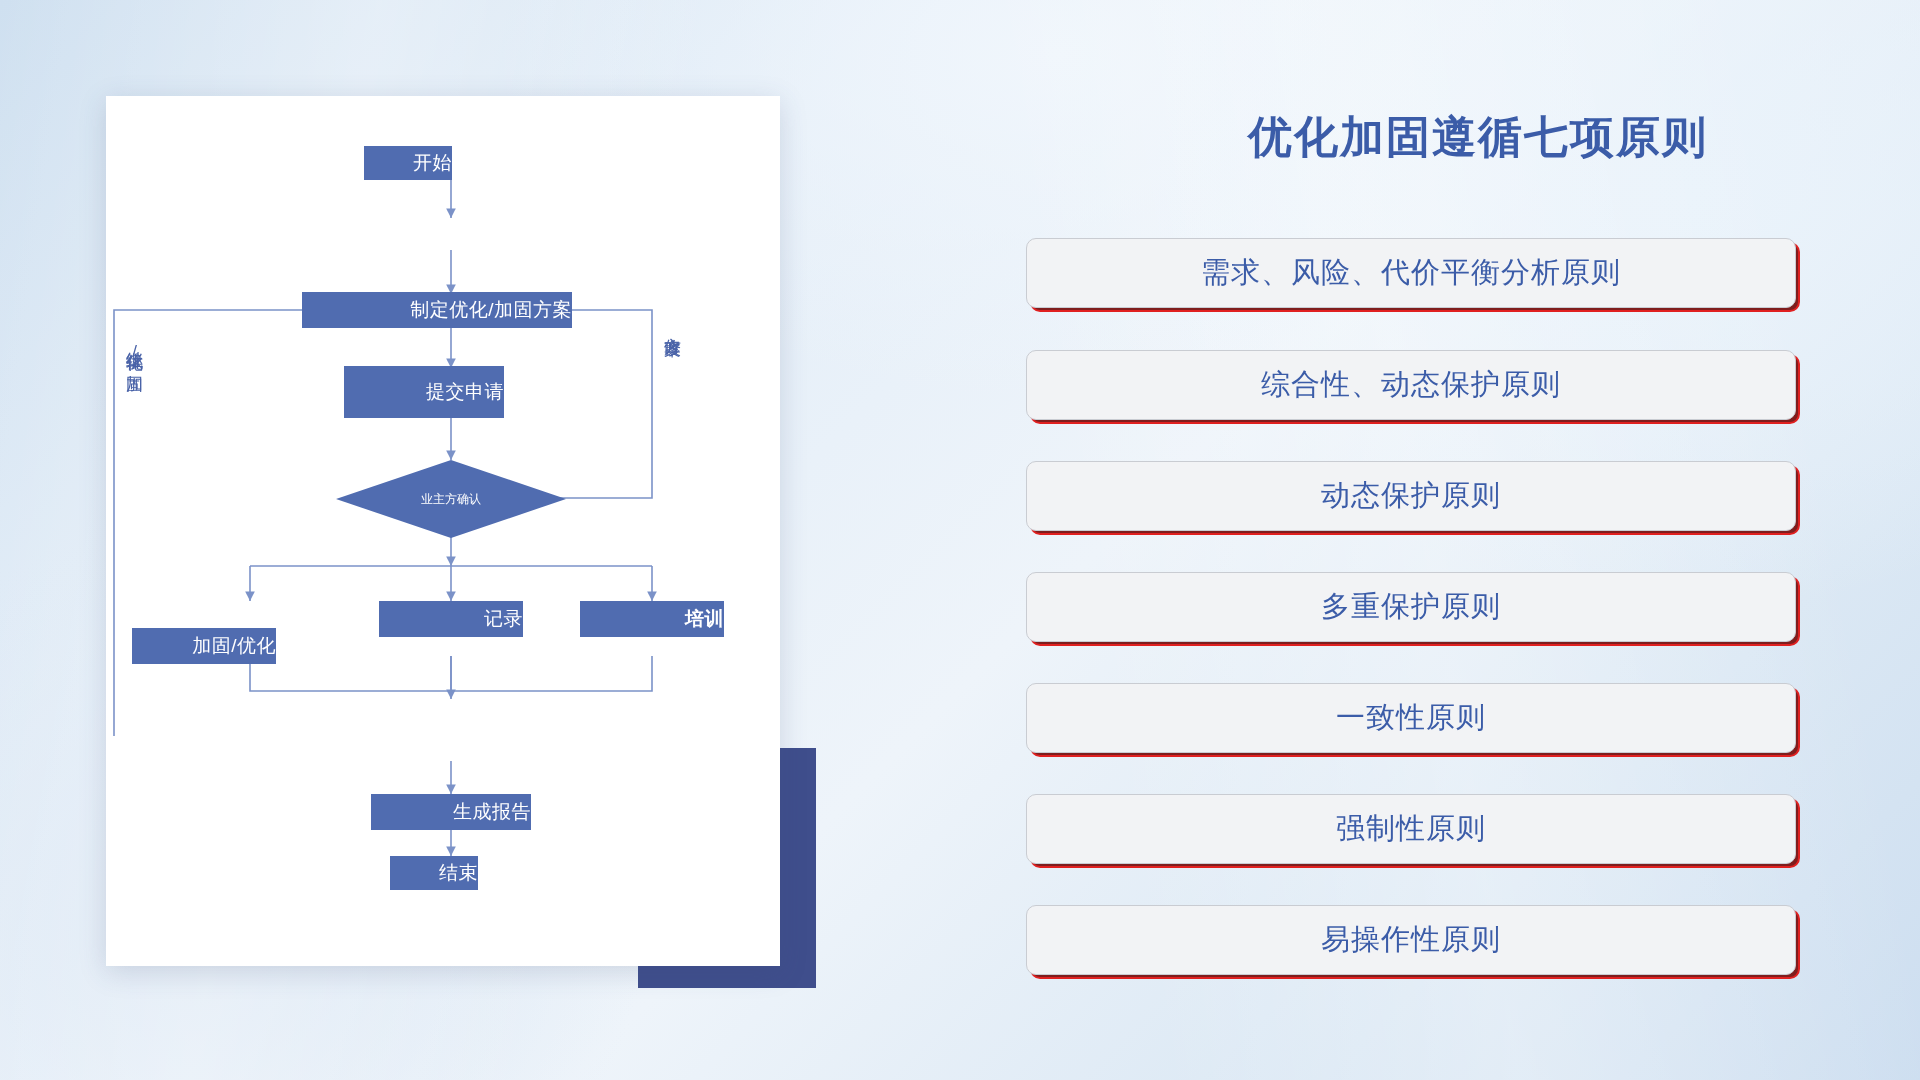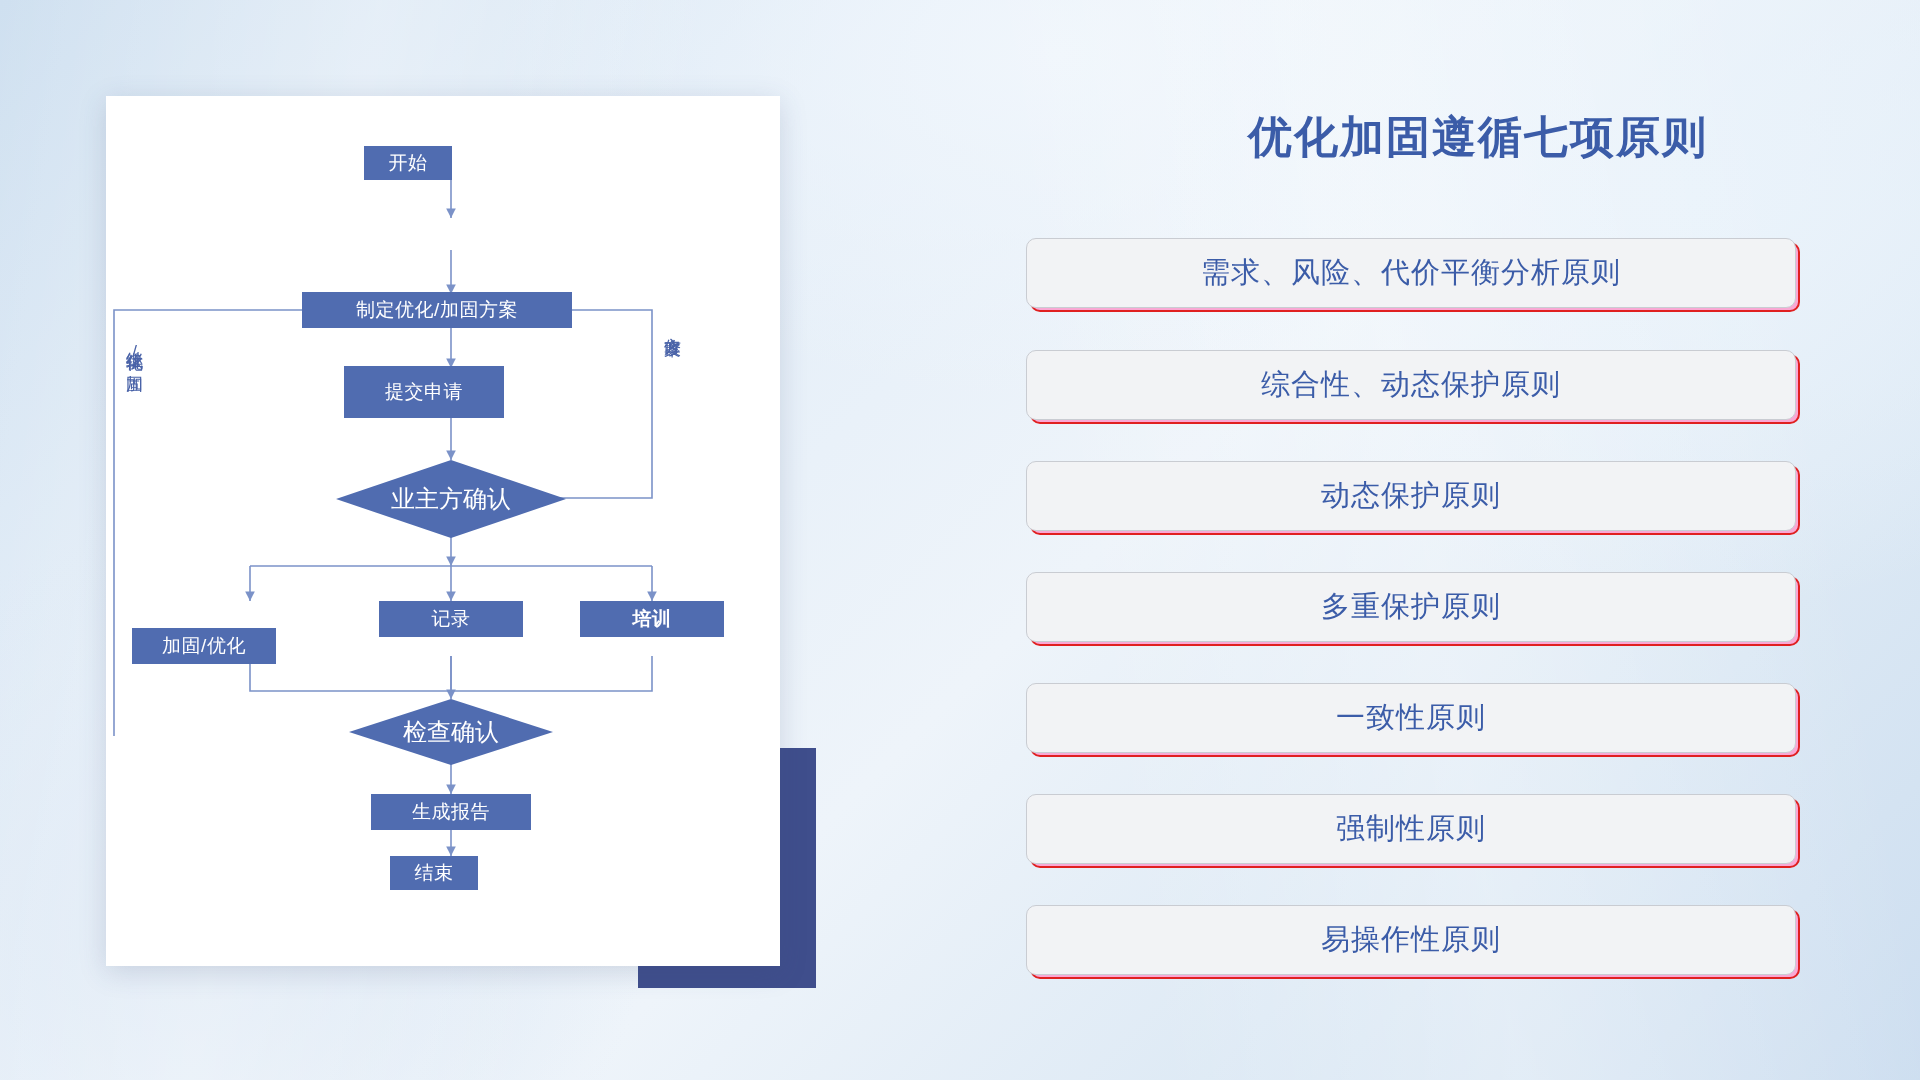--- a/index.html
+++ b/index.html
@@ -47,38 +47,38 @@
     box-shadow: 0 6px 26px rgba(60,80,120,0.18);
   }
 
   .node {
     position: absolute;
     background: #506cb0;
     color: #ffffff;
     font-size: 19px;
     display: flex;
     align-items: center;
-    justify-content: center;
+    justify-content: flex-end;
     letter-spacing: 0.5px;
     white-space: nowrap;
     box-sizing: border-box;
   }
   .diamond-wrap {
     position: absolute;
   }
   .diamond-wrap svg { display: block; }
   .diamond-label {
     position: absolute;
     left: 0; top: 0;
     width: 100%; height: 100%;
     display: flex;
     align-items: center;
     justify-content: center;
     color: #ffffff;
-    font-size: 24px;
+    font-size: 12px;
     white-space: nowrap;
   }
   .vlabel {
     position: absolute;
     color: #4a63a8;
     font-size: 17px;
     line-height: 21px;
     writing-mode: vertical-rl;
     text-orientation: upright;
     letter-spacing: 1px;
@@ -104,21 +104,21 @@
     color: #3b5ca8;
     letter-spacing: 2px;
   }
   .principle {
     position: absolute;
     left: 1030px;
     width: 770px;
     height: 70px;
     border: 2px solid #e02020;
     border-radius: 10px;
-    background: #f9a8d4;
+    background: #7f1d1d;
     box-sizing: border-box;
   }
   .principle .inner {
     position: absolute;
     left: -6px;
     top: -6px;
     width: 770px;
     height: 70px;
     border-radius: 10px;
     background: #f2f3f5;
@@ -215,28 +215,20 @@
   </div>
 
   <div class="node" style="left:273px; top:505px; width:144px; height:36px;">
     <span>记录</span>
   </div>
 
   <div class="node" style="left:474px; top:505px; width:144px; height:36px;font-weight:bold;">
     <span>培训</span>
   </div>
 
-  <div class="diamond-wrap" style="left:243px; top:603px; width:204px; height:66px;">
-    <svg width="204" height="66" viewBox="0 0 204 66">
-      <polygon points="102,0 204,33 102,66 0,33" fill="#506cb0"></polygon>
-    </svg>
-    <div class="diamond-label">
-      <span>检查确认</span>
-    </div>
-  </div>
 
   <div class="node" style="left:265px; top:698px; width:160px; height:36px;">
     <span>生成报告</span>
   </div>
 
   <div class="node" style="left:284px; top:760px; width:88px; height:34px;">
     <span>结束</span>
   </div>
 
   <div class="vlabel" style="left:18px; top:242px; height:160px;">继续优化/加固</div>

